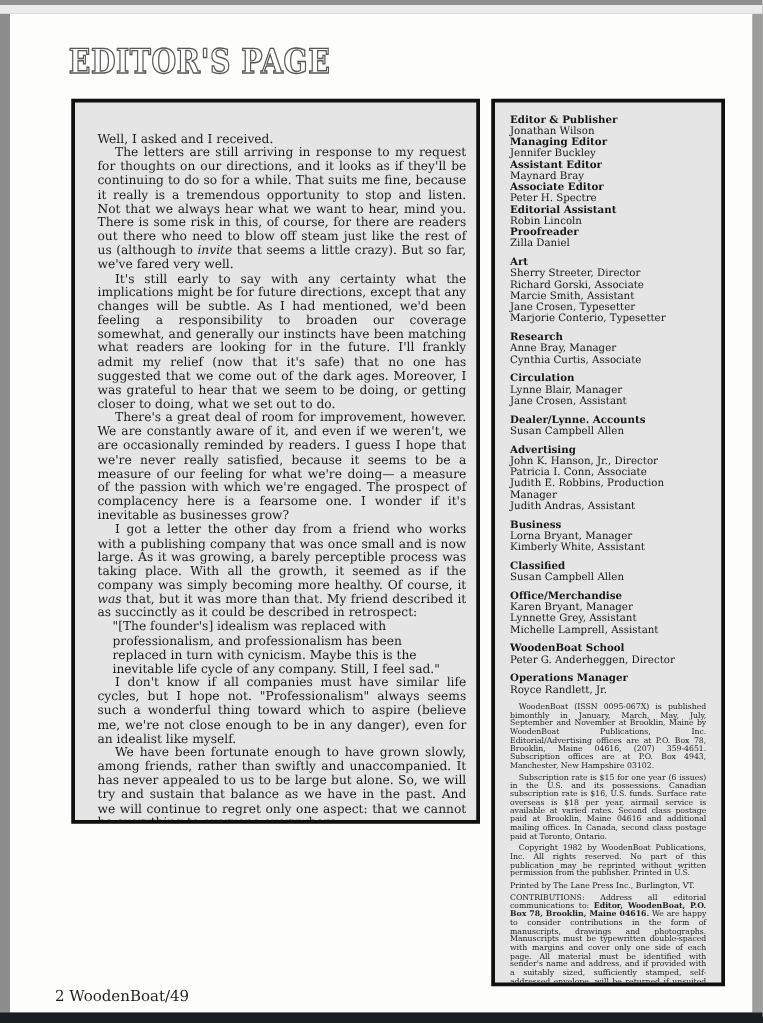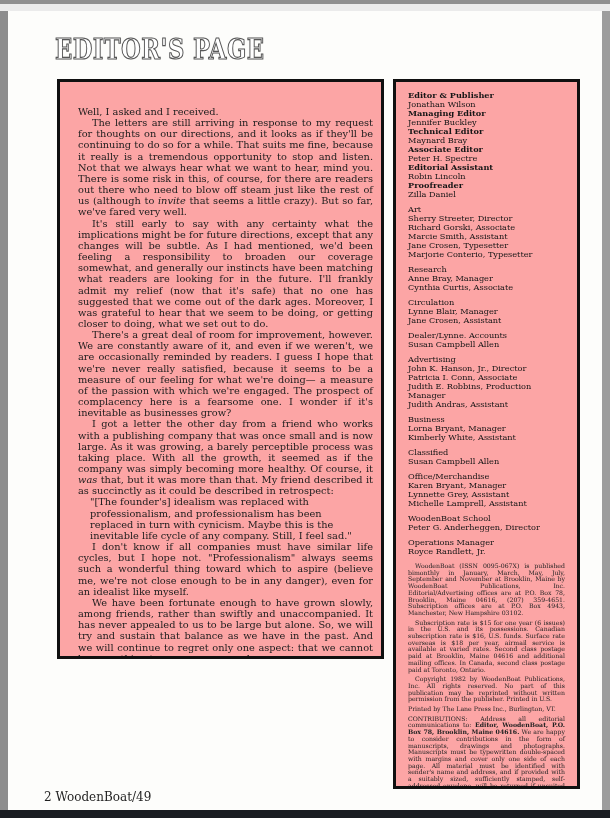--- a/index.html
+++ b/index.html
@@ -9,38 +9,38 @@
   .band-top{position:absolute;left:0;top:0;width:610px;height:7px;background:#ebebeb;}
   .band-bottom{position:absolute;left:0;top:806px;width:610px;height:12px;background:#1a1d22;}
   .band-left{position:absolute;left:0;top:0;width:8px;height:818px;background:#8d8d8d;}
   .band-right{position:absolute;left:602px;top:0;width:8px;height:818px;background:#9d9d9d;}
 
   .title{position:absolute;left:55px;top:30px;margin:0;font-weight:bold;font-size:27px;
          letter-spacing:.5px;color:#ffffff;-webkit-text-stroke:1.1px #585858;
          text-shadow:0 0 1px #aaa;transform:scaleX(.84);transform-origin:left top;
          font-family:"DejaVu Serif",serif;white-space:nowrap;}
 
-  .box{position:absolute;box-sizing:border-box;border:3px solid #101010;background:#fca5a5;overflow:hidden;}
+  .box{position:absolute;box-sizing:border-box;border:3px solid #101010;background:#e5e5e5;overflow:hidden;}
   .box-left{left:57px;top:75px;width:327px;height:580px;}
   .box-right{left:393px;top:75px;width:187px;height:710px;}
 
   .editorial{padding:24px 8px 0 18px;font-size:9.8px;line-height:11.15px;
              text-align:justify;color:#1c1c1c;}
   .para{text-indent:14px;}
   .para.noindent{text-indent:0;}
   .para.quote{text-indent:0;margin:0 14px 0 12px;text-align:left;}
   .it{font-style:italic;}
   .b{font-weight:bold;}
 
   .signature{position:absolute;left:95px;top:578px;width:180px;height:115px;}
 
   .masthead{padding:9px 12px 0 12px;font-size:8.2px;line-height:9px;color:#161616;}
   .staff-role{font-weight:bold;}
   .sec{margin-top:6px;}
-  .sec-title{font-weight:normal;}
+  .sec-title{font-weight:bold;}
   .fineprint{margin-top:7px;font-size:6.2px;line-height:6.7px;text-align:justify;color:#222;}
   .fp{margin-top:3px;}
   .fp.indent{text-indent:7px;}
 
   .footer{position:absolute;left:44px;top:786px;font-size:12px;color:#1f1f1f;}
 </style>
 </head>
 <body>
 
 <div class="scan">
@@ -71,21 +71,21 @@
     </div>
   </div>
 
   <div class="box box-right">
     <div class="masthead">
       <div id="staff">
           <div class="staff-role">Editor &amp; Publisher</div>
           <div class="staff-name">Jonathan Wilson</div>
           <div class="staff-role">Managing Editor</div>
           <div class="staff-name">Jennifer Buckley</div>
-          <div class="staff-role">Technical Editor</div>
+          <div class="staff-role">Assistant Editor</div>
           <div class="staff-name">Maynard Bray</div>
           <div class="staff-role">Associate Editor</div>
           <div class="staff-name">Peter H. Spectre</div>
           <div class="staff-role">Editorial Assistant</div>
           <div class="staff-name">Robin Lincoln</div>
           <div class="staff-role">Proofreader</div>
           <div class="staff-name">Zilla Daniel</div>
         </div>
       <div id="sections">
           <div class="sec">

